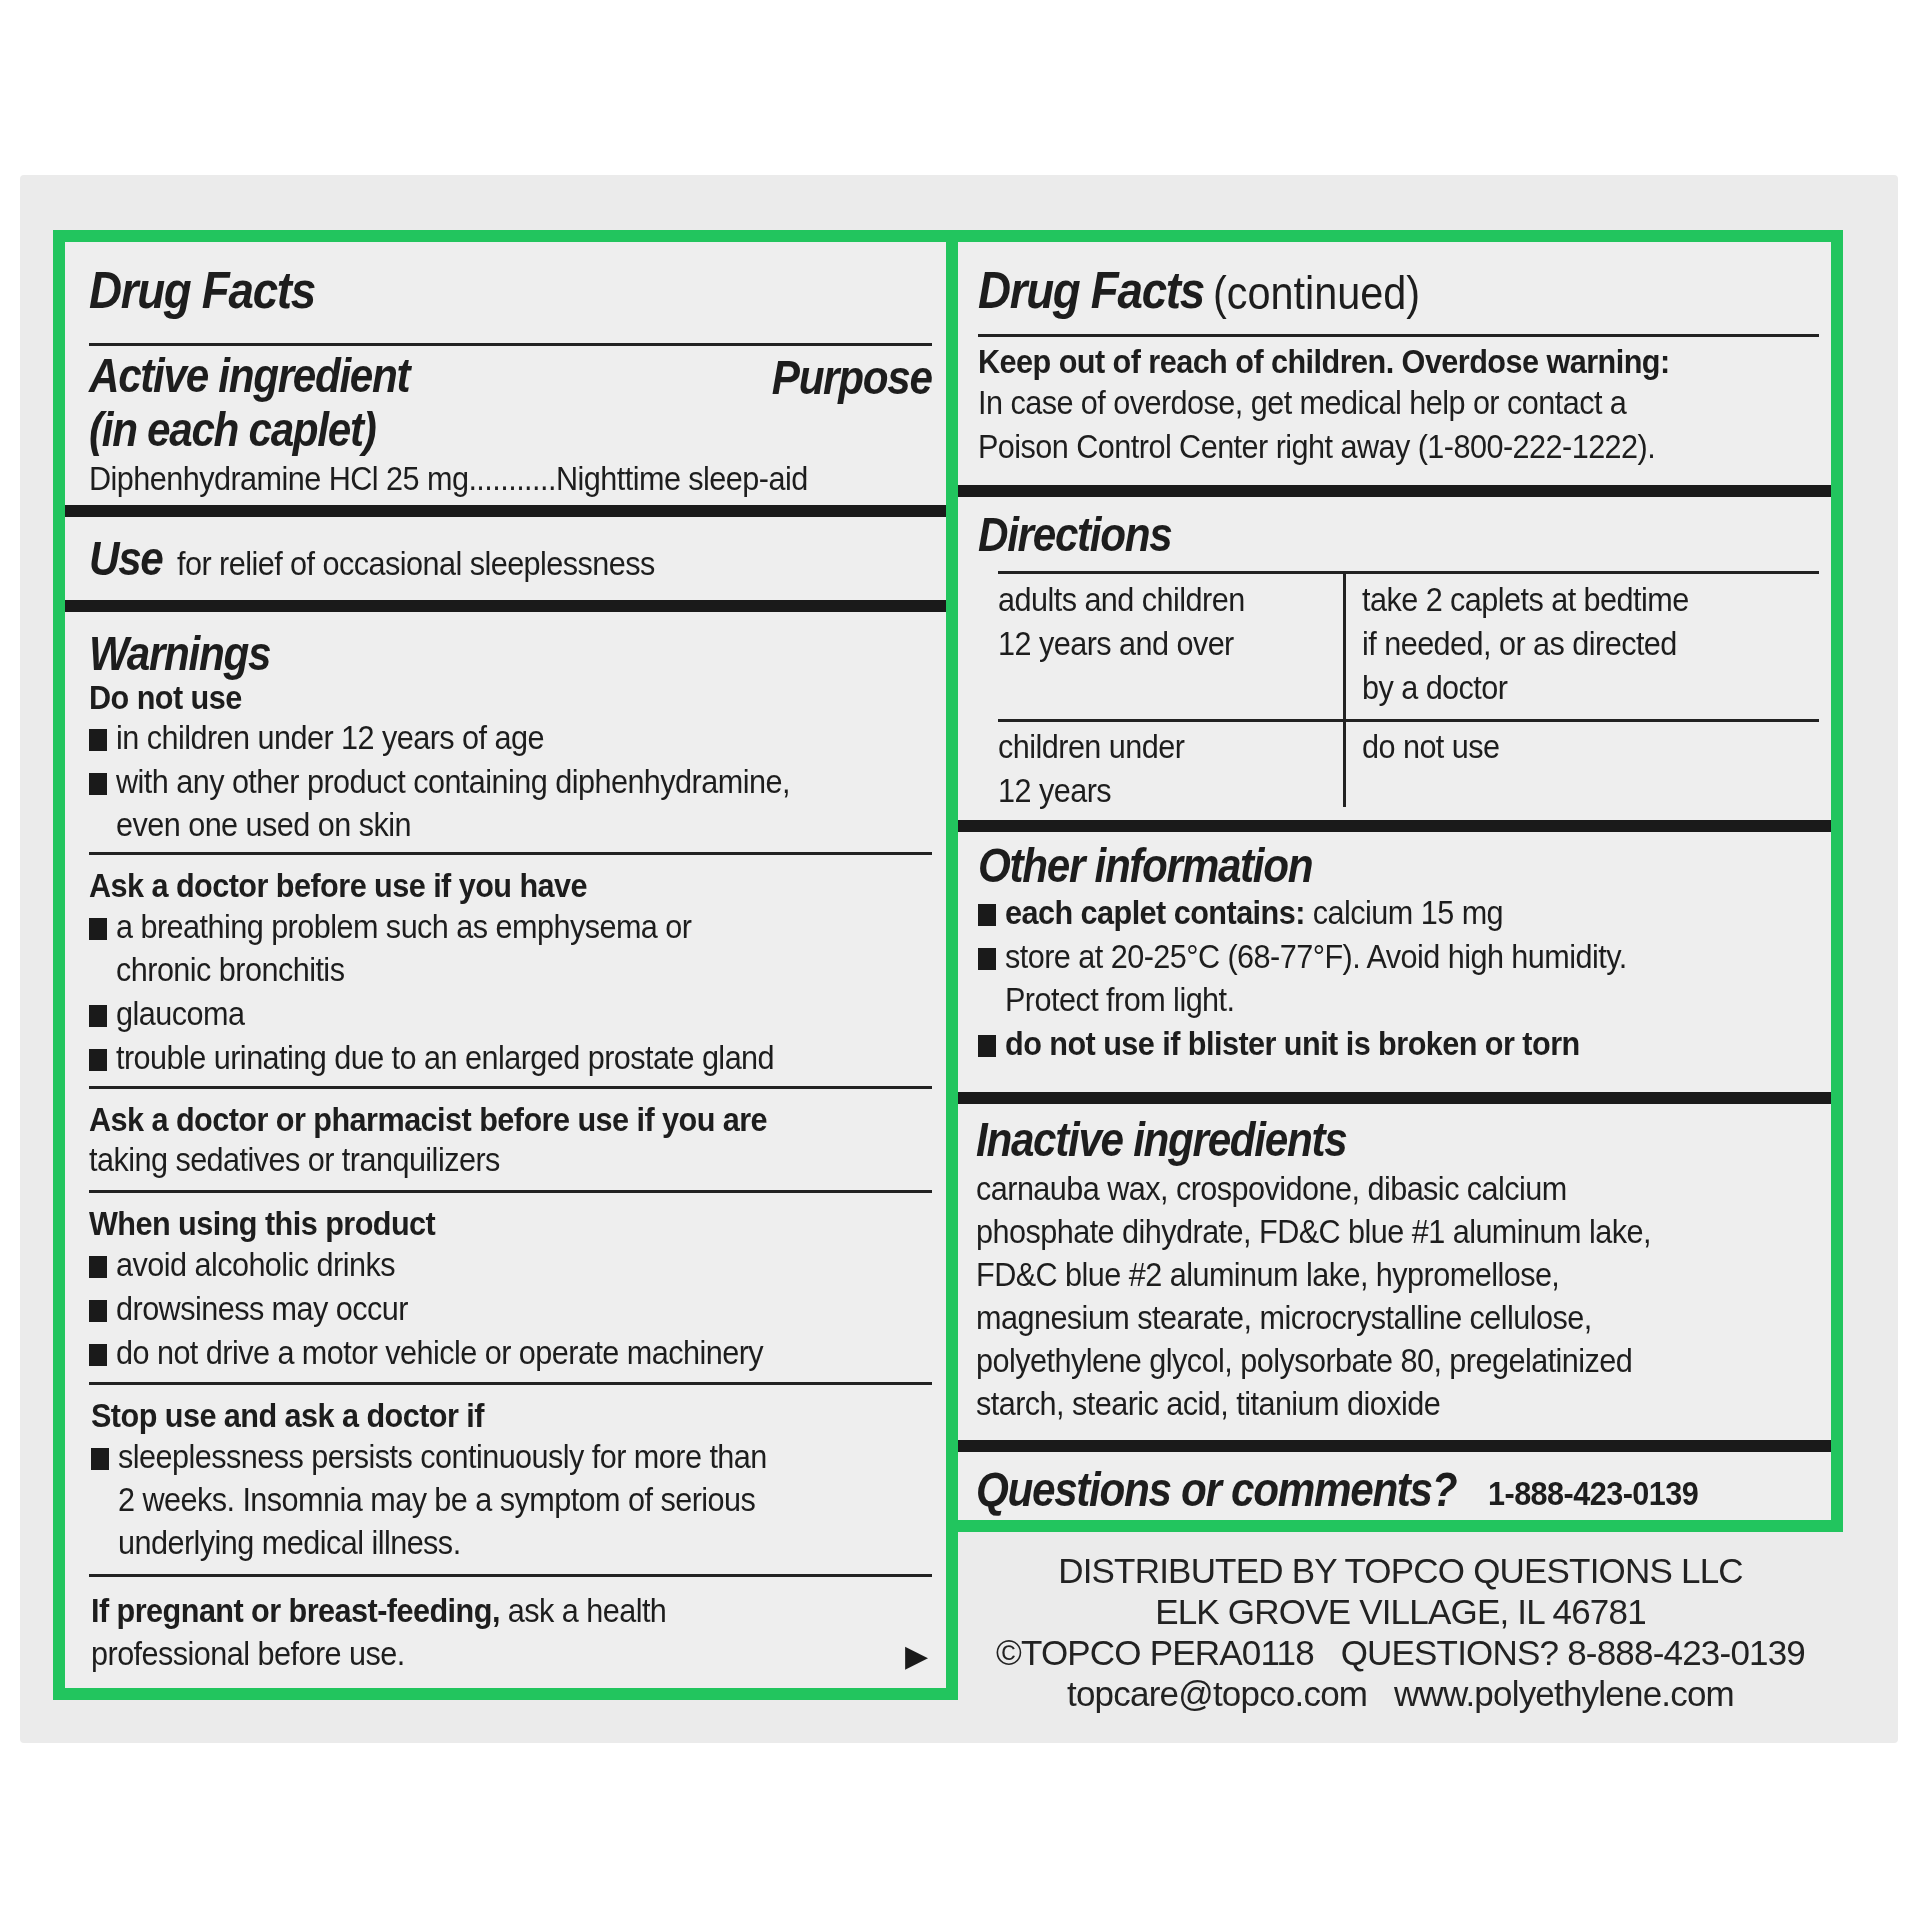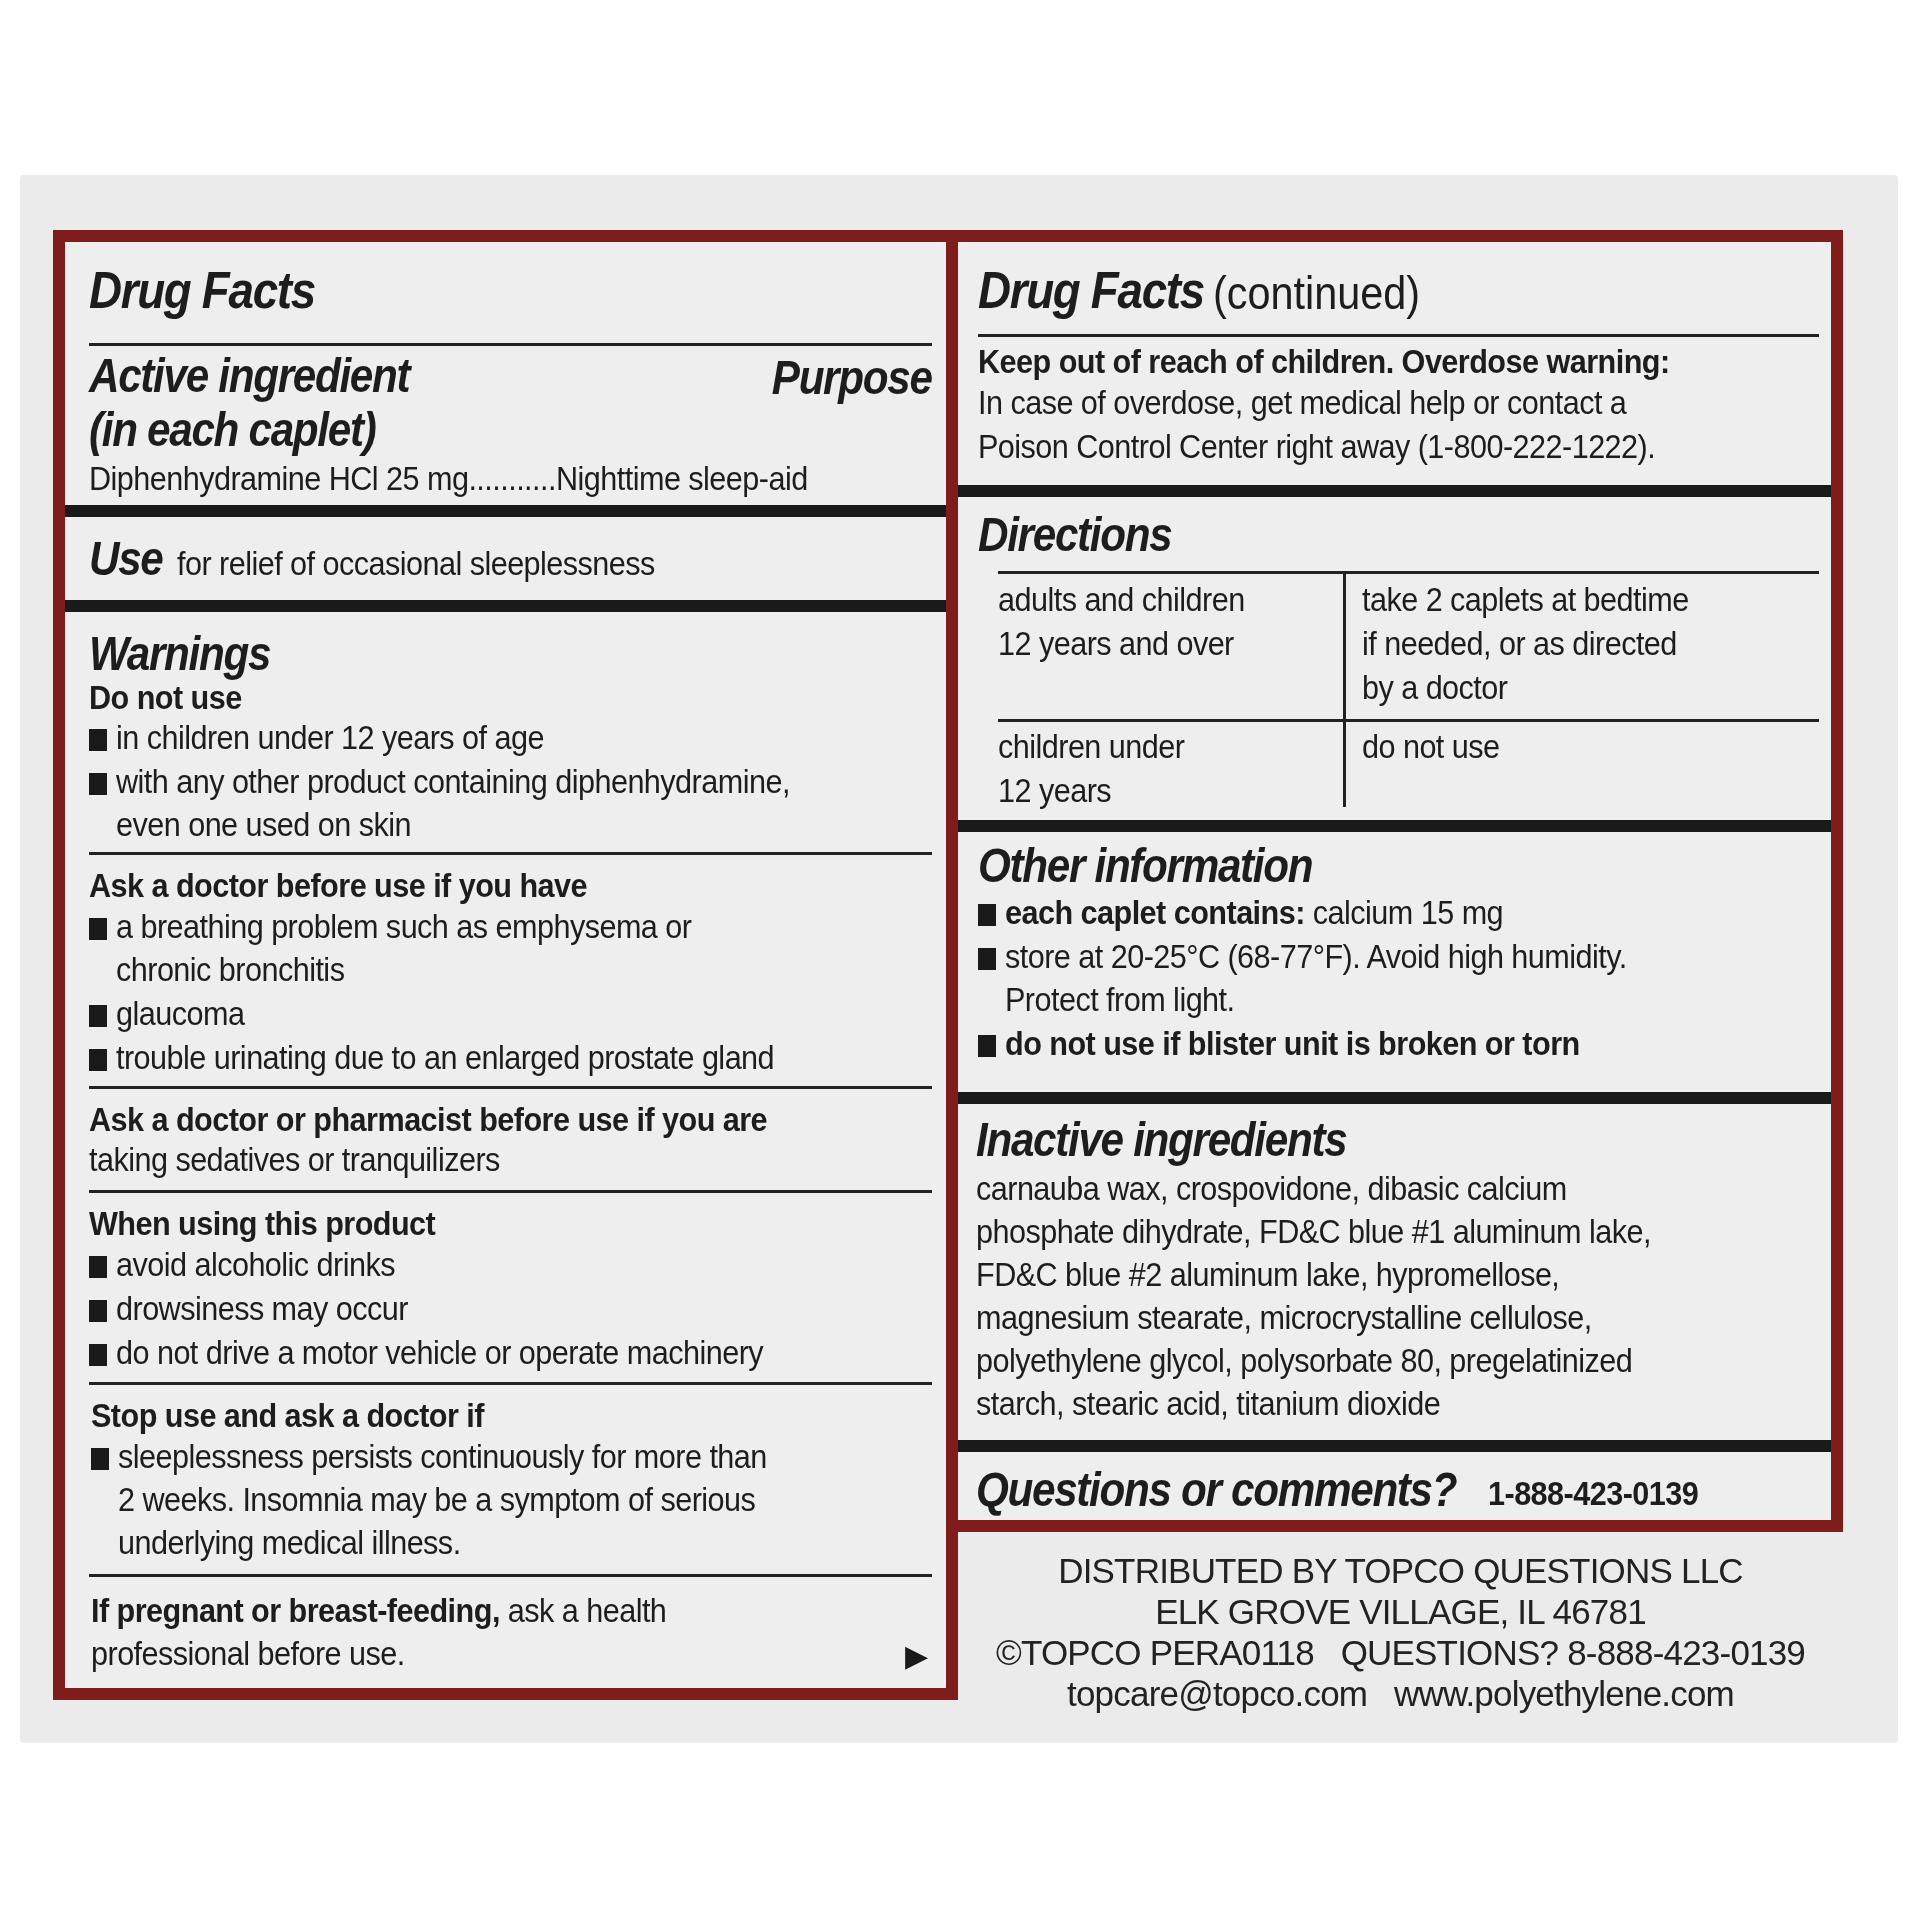--- a/index.html
+++ b/index.html
@@ -4,21 +4,21 @@
   <style>
     html, body { margin: 0; padding: 0; }
     body {
       width: 1920px; height: 1920px; background: #ffffff; position: relative; overflow: hidden;
       font-family: "Liberation Sans", "DejaVu Sans", sans-serif; color: #1d1d1d;
     }
     .card {
       position: absolute; left: 20px; top: 175px; width: 1878px; height: 1568px;
       background: #ebebeb; border-radius: 4px;
     }
-    .box { position: absolute; background: #eeeeee; border: 12px solid #7f1d1d; box-sizing: border-box; }
+    .box { position: absolute; background: #eeeeee; border: 12px solid #22c55e; box-sizing: border-box; }
     .sec { position: absolute; left: 0; right: 0; box-sizing: border-box; }
     .thick { position: absolute; left: 0; right: 0; height: 12px; background: #1a1a1a; }
     .rule { position: absolute; height: 3px; background: #222; }
     .abs { position: absolute; white-space: nowrap; }
     .h1 { font-weight: bold; font-style: italic; font-size: 52px; letter-spacing: -1.5px; transform: scaleX(0.88); transform-origin: left top; }
     .h2 { font-weight: bold; font-style: italic; font-size: 48px; letter-spacing: -1.5px; transform: scaleX(0.88); transform-origin: left top; }
     .body { font-size: 34px; letter-spacing: -0.6px; transform: scaleX(0.9); transform-origin: left top; line-height: 44px; }
     .bold { font-weight: bold; }
     .sub { font-weight: bold; font-size: 34px; letter-spacing: -0.6px; transform: scaleX(0.9); transform-origin: left top; }
     .bullet { display: inline-block; width: 20px; height: 22px; background: #1a1a1a; margin-right: 10px; vertical-align: -2px; }

